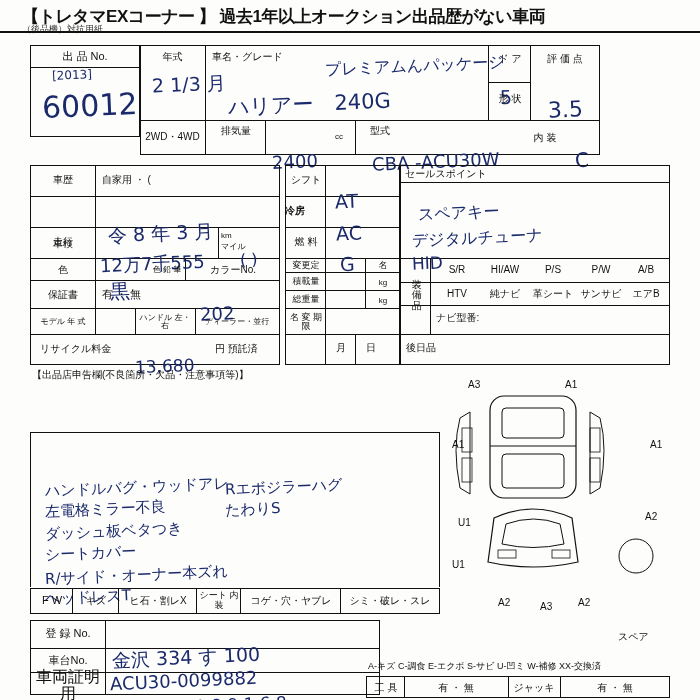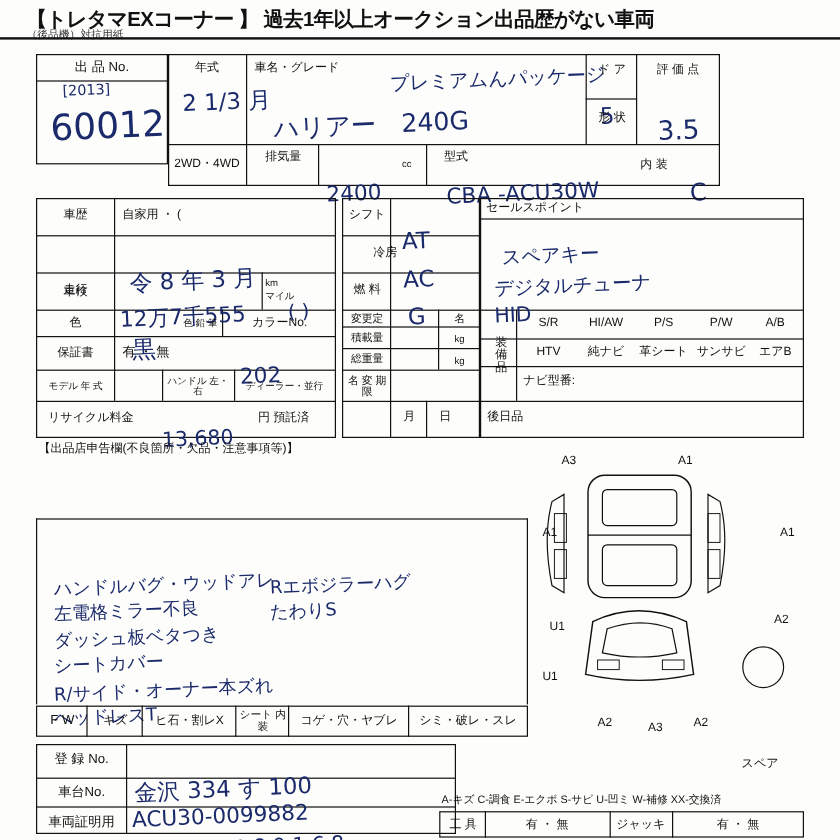--- a/index.html
+++ b/index.html
@@ -121,21 +121,21 @@
   <div class="line" style="left:285px;top:272px;width:115px;height:1px;"></div>
   <div class="line" style="left:285px;top:290px;width:115px;height:1px;"></div>
   <div class="line" style="left:285px;top:308px;width:115px;height:1px;"></div>
   <div class="line" style="left:285px;top:334px;width:115px;height:1px;"></div>
   <div class="line" style="left:325px;top:165px;width:1px;height:200px;"></div>
   <div class="line" style="left:365px;top:258px;width:1px;height:50px;"></div>
   <div class="line" style="left:355px;top:334px;width:1px;height:31px;"></div>
 
   <div class="lbl ctr" style="left:287px;top:172px;width:38px;height:16px;">シフト</div>
   <div class="hwtxt" style="left:335px;top:190px;font-size:19px;">AT</div>
-  <div class="lbl ctr" style="left:302px;top:203px;width:38px;height:16px;">冷房</div>
+  <div class="lbl ctr" style="left:276px;top:203px;width:38px;height:16px;font-weight:bold;">冷房</div>
   <div class="hwtxt" style="left:336px;top:222px;font-size:19px;">AC</div>
   <div class="lbl ctr" style="left:287px;top:234px;width:38px;height:16px;">燃 料</div>
   <div class="hwtxt" style="left:340px;top:253px;font-size:19px;">G</div>
 
   <div class="lbl ctr" style="left:287px;top:260px;width:38px;height:12px;font-size:9px;">変更定</div>
   <div class="lbl ctr" style="left:367px;top:260px;width:32px;height:12px;font-size:9px;">名</div>
   <div class="lbl ctr" style="left:287px;top:275px;width:38px;height:14px;font-size:9px;">積載量</div>
   <div class="lbl ctr" style="left:367px;top:277px;width:32px;height:12px;font-size:8px;">kg</div>
   <div class="lbl ctr" style="left:287px;top:293px;width:38px;height:14px;font-size:9px;">総重量</div>
   <div class="lbl ctr" style="left:367px;top:295px;width:32px;height:12px;font-size:8px;">kg</div>
@@ -236,21 +236,21 @@
 
   <div class="bx" style="left:30px;top:620px;width:350px;height:75px;"></div>
   <div class="line" style="left:30px;top:648px;width:350px;height:1px;"></div>
   <div class="line" style="left:30px;top:672px;width:350px;height:1px;"></div>
   <div class="line" style="left:105px;top:620px;width:1px;height:75px;"></div>
 
   <div class="lbl ctr" style="left:32px;top:626px;width:72px;height:16px;font-size:11px;">登 録 No.</div>
   <div class="hwtxt" style="left:112px;top:645px;font-size:19px;">金沢  334 す  100</div>
   <div class="lbl ctr" style="left:32px;top:653px;width:72px;height:16px;font-size:11px;">車台No.</div>
   <div class="hwtxt" style="left:110px;top:670px;font-size:18px;">ACU30-0099882</div>
-  <div class="lbl ctr" style="left:32px;top:678px;width:72px;height:16px;font-size:11px;">車両証明用</div>
+  <div class="lbl ctr" style="left:32px;top:678px;width:72px;height:16px;font-size:16px;">車両証明用</div>
   <div class="hwtxt" style="left:112px;top:695px;font-size:17px;">生 47 ぴ 11 8 9 1 6 8</div>
 
   <div class="lbl lft" style="left:368px;top:660px;width:320px;height:14px;font-size:9px;">A-キズ  C-調食  E-エクボ  S-サビ  U-凹ミ  W-補修  XX-交換済</div>
 
   <div class="bx" style="left:366px;top:676px;width:304px;height:22px;"></div>
   <div class="line" style="left:404px;top:676px;width:1px;height:22px;"></div>
   <div class="line" style="left:508px;top:676px;width:1px;height:22px;"></div>
   <div class="line" style="left:560px;top:676px;width:1px;height:22px;"></div>
   <div class="lbl ctr" style="left:368px;top:681px;width:36px;height:14px;font-size:10px;">工 具</div>
   <div class="lbl ctr" style="left:406px;top:681px;width:100px;height:14px;font-size:10px;">有 ・ 無</div>

